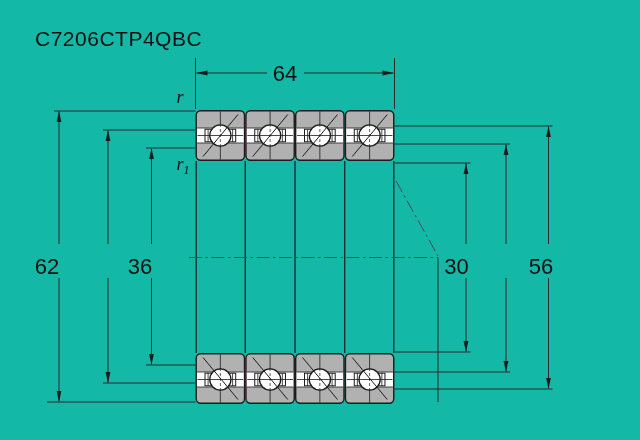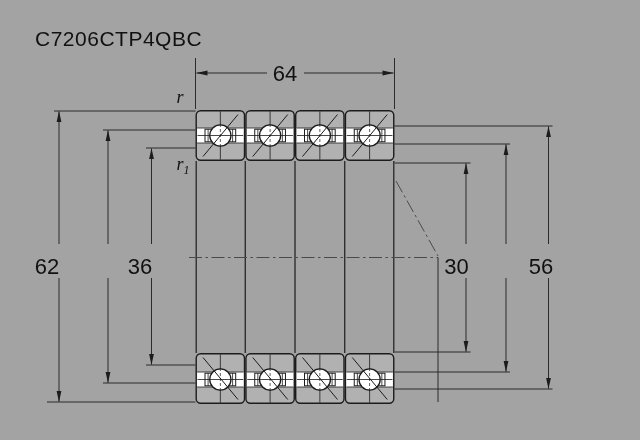--- a/index.html
+++ b/index.html
@@ -1,16 +1,16 @@
 <!DOCTYPE html>
 <html><head>
 <meta charset="utf-8">
 <style>
   html,body{margin:0;padding:0;background:#ffffff;}
-  #canvas{position:relative;width:640px;height:440px;background:#a3a3a3;overflow:hidden;
+  #canvas{position:relative;width:640px;height:440px;background:#14b8a6;overflow:hidden;
           font-family:"Liberation Sans",sans-serif;}
   svg{position:absolute;left:0;top:0;}
   .ring{fill:#b1b1b1;stroke:#1c1c1c;stroke-width:1.4;stroke-linejoin:round;}
   .band{fill:#ffffff;}
   .cage{fill:#ffffff;stroke:#1c1c1c;stroke-width:1;}
   .ball{fill:#ffffff;stroke:#1c1c1c;stroke-width:1.3;}
   .thin{stroke:#1c1c1c;stroke-width:0.8;fill:none;}
   .mark{stroke:#1c1c1c;stroke-width:0.7;fill:none;stroke-dasharray:3 2;}
   .diag{stroke:#1c1c1c;stroke-width:1;fill:none;}
   .face{stroke:#1c1c1c;stroke-width:1.2;}

